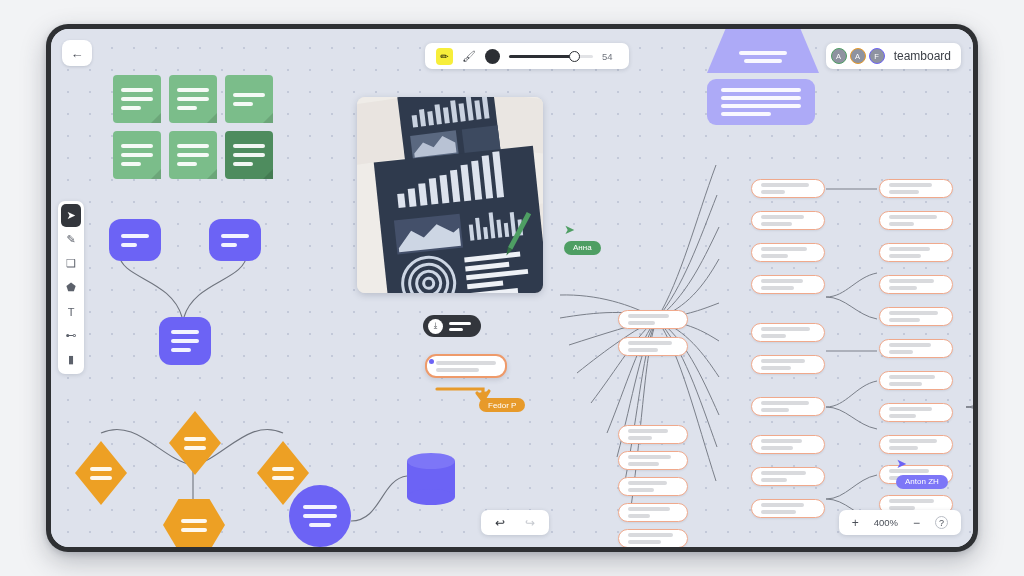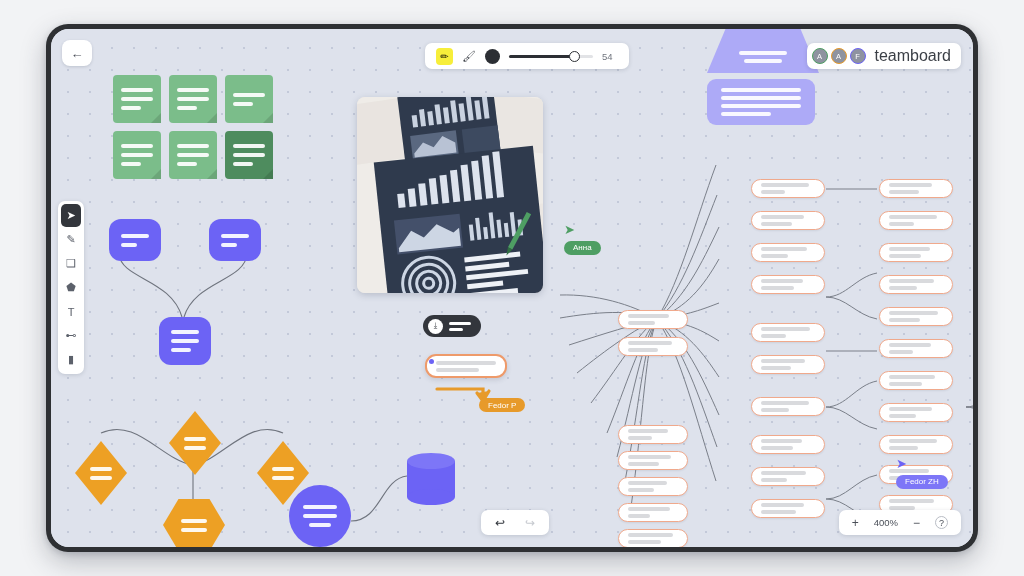--- a/index.html
+++ b/index.html
@@ -112,21 +112,21 @@
   .usersbar {
     position: absolute; right: 12px; top: 14px; height: 26px;
     background: #fff; border-radius: 7px; display: flex; align-items: center;
     gap: 3px; padding: 0 10px 0 5px; box-shadow: 0 1px 4px rgba(50,60,80,.18);
   }
   .avatar {
     width: 16px; height: 16px; border-radius: 50%; background: #8e93a0;
     color: #fff; font-size: 7.5px; display: flex; align-items: center;
     justify-content: center; border: 1.6px solid #8e93a0; cursor: pointer;
   }
-  .boardname { font-size: 16px; color: #3b3f46; margin-left: 6px; }
+  .boardname { font-size: 12px; color: #3b3f46; margin-left: 6px; }
 
   .lefttool {
     position: absolute; left: 7px; top: 172px; width: 26px;
     background: #fff; border-radius: 7px; padding: 3px;
     display: flex; flex-direction: column; gap: 1px;
     box-shadow: 0 1px 4px rgba(50,60,80,.18);
   }
   .tool {
     height: 23px; border-radius: 5px; display: flex; align-items: center;
     justify-content: center; font-size: 11px; color: #5c616b; cursor: pointer;
@@ -549,21 +549,21 @@
 
       <div class="cursor" style="left:513px; top:194px;">
         <div class="arrow" style="color:#4e9e63;">➤</div>
         <span class="tag" style="background:#4e9e63;">Анна</span>
       </div>
       <div class="cursor" style="left:428px; top:355px;">
         <span class="tag" style="background:#e79a2a;margin-top:14px;">Fedor P</span>
       </div>
       <div class="cursor" style="left:845px; top:428px;">
         <div class="arrow" style="color:#6c63f5;">➤</div>
-        <span class="tag" style="background:#7d76f7;">Fedor ZH</span>
+        <span class="tag" style="background:#7d76f7;">Anton ZH</span>
       </div>
 
       <div class="backbtn">
         <span>←</span>
       </div>
 
       <div class="toptool">
         <div class="penbtn">✏</div>
         <div class="brushbtn">🖌</div>
         <div class="dotswatch"></div>

